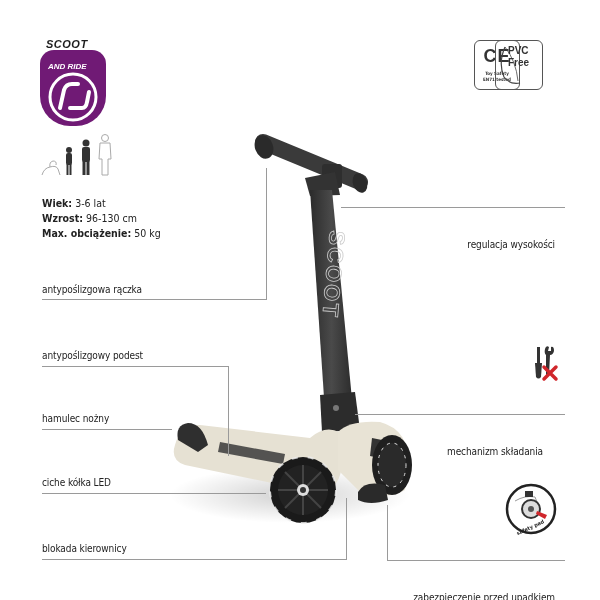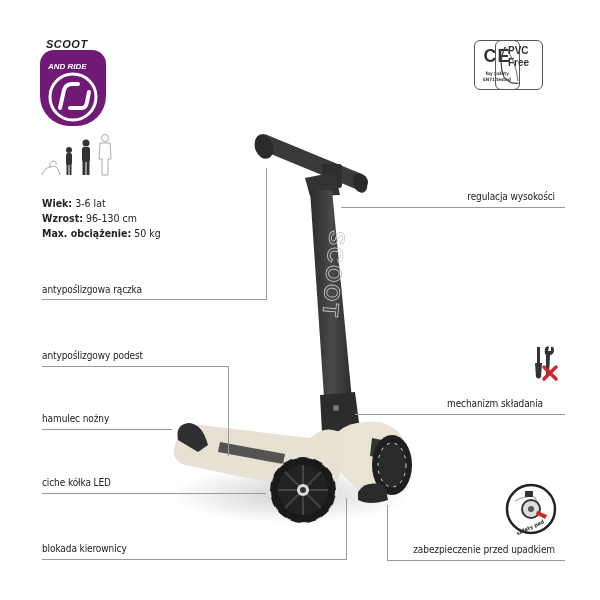--- a/index.html
+++ b/index.html
@@ -1,21 +1,21 @@
 <!DOCTYPE html>
 <html><head>
 <meta charset="utf-8">
 <style>
   html, body { margin: 0; padding: 0; background: #ffffff; }
   body { width: 600px; height: 600px; position: relative; overflow: hidden;
          font-family: "DejaVu Sans Condensed", "DejaVu Sans", "Liberation Sans", sans-serif; color: #222; }
   .abs { position: absolute; }
   .line { position: absolute; background: #9a9a9a; }
   .label { position: absolute; font-size: 10px; color: #222; white-space: nowrap; letter-spacing: -0.1px; }
-  .label.right { text-align: center; }
+  .label.right { text-align: center; margin-top: 48px; }
 
   
   .logo { left: 38px; top: 38px; width: 70px; height: 90px; }
   .logo-text1 { position: absolute; left: 8px; top: 0; font: italic bold 11px "Liberation Sans", sans-serif; color: #1e1e1e; letter-spacing: 0.5px; }
   .logo-badge { position: absolute; left: 2px; top: 12px; width: 66px; height: 76px; background: #701a75; border-radius: 14px 14px 30px 30px; }
   .logo-text2 { position: absolute; left: 8px; top: 12px; font: italic bold 8px "Liberation Sans", sans-serif; color: #fff; }
 
   
   .kids { left: 40px; top: 133px; width: 85px; height: 45px; }
 

